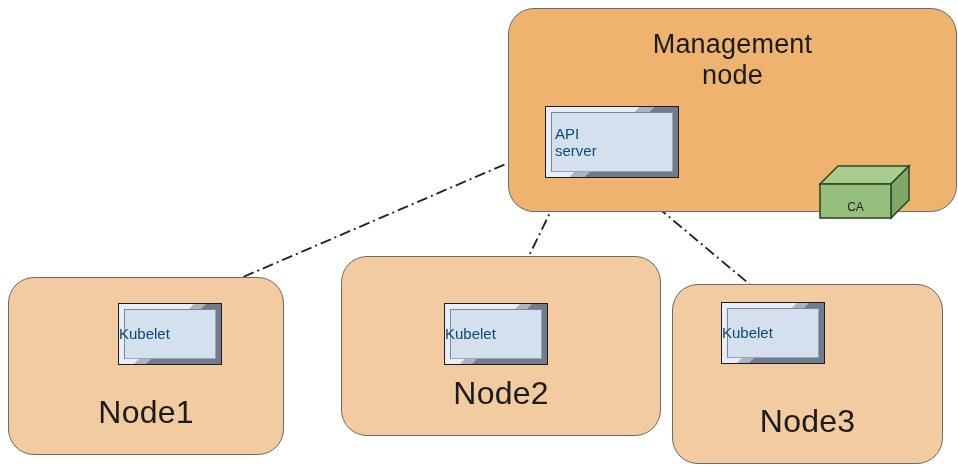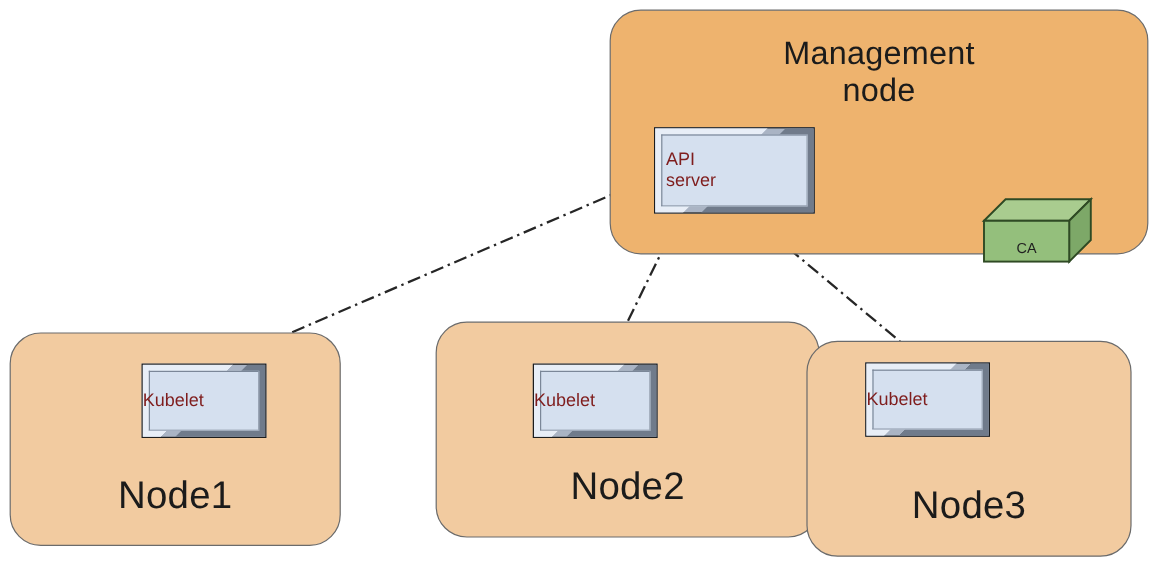--- a/index.html
+++ b/index.html
@@ -89,21 +89,21 @@
     pointer-events: none;
   }
   .bevel .bevel-face {
     z-index: 2;
   }
   .bevel-label {
     position: absolute;
     left: 9px;
     top: 50%;
     transform: translateY(-50%);
-    color: #7f1d1d;
+    color: #0c4a6e;
     font-size: 15px;
     line-height: 1.16;
     white-space: pre-line;
     z-index: 3;
   }
   .bevel-label.centered {
     left: 0;
     right: 0;
     text-align: left;
   }
@@ -181,21 +181,21 @@
   </div>
 
   <div class="group group-node" style="left:8px; top:277px; width:276px; height:178px;">
     <div class="group-title node">Node1</div>
   </div>
   <div class="bevel" style="left:118px; top:303px; width:104px; height:62px;">
     <div class="bevel-face"></div>
     <div class="bevel-label centered">Kubelet</div>
   </div>
 
-  <div class="group group-node" style="left:341px; top:268px; width:320px; height:180px;margin-left:22px;">
+  <div class="group group-node" style="left:341px; top:256px; width:320px; height:180px;">
     <div class="group-title node">Node2</div>
   </div>
   <div class="bevel" style="left:444px; top:303px; width:104px; height:62px;">
     <div class="bevel-face"></div>
     <div class="bevel-label centered">Kubelet</div>
   </div>
 
   <div class="group group-node" style="left:672px; top:284px; width:271px; height:180px;">
     <div class="group-title node">Node3</div>
   </div>

